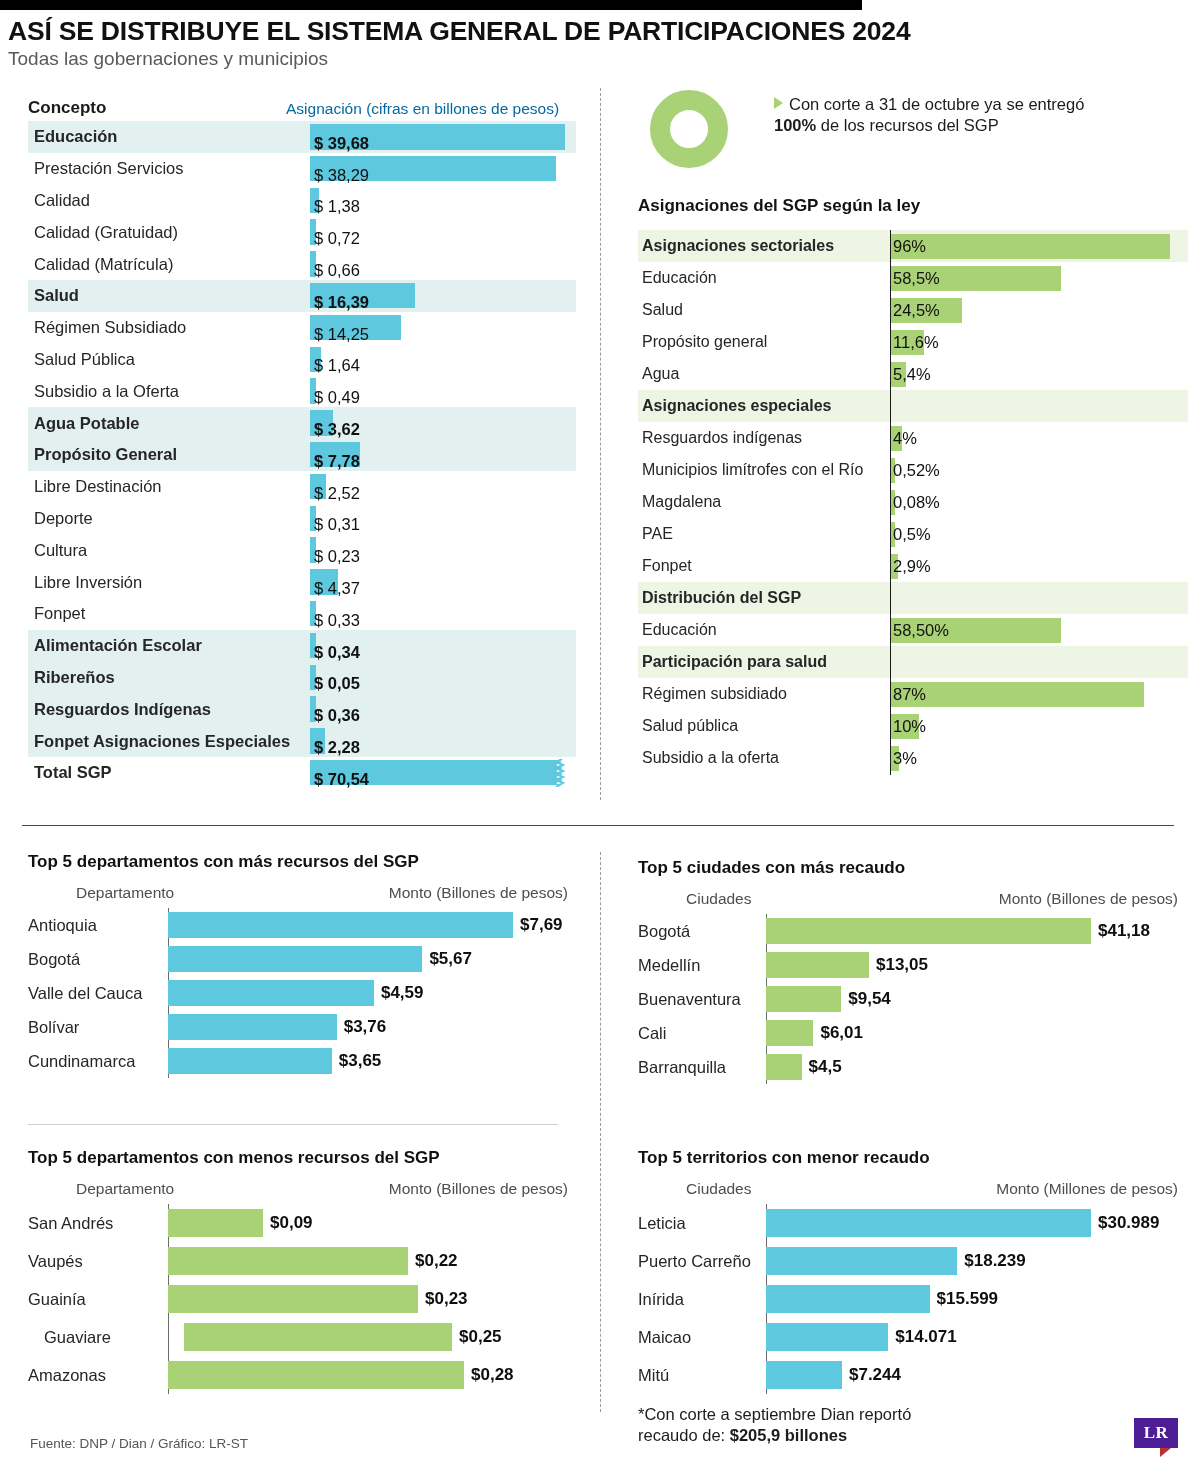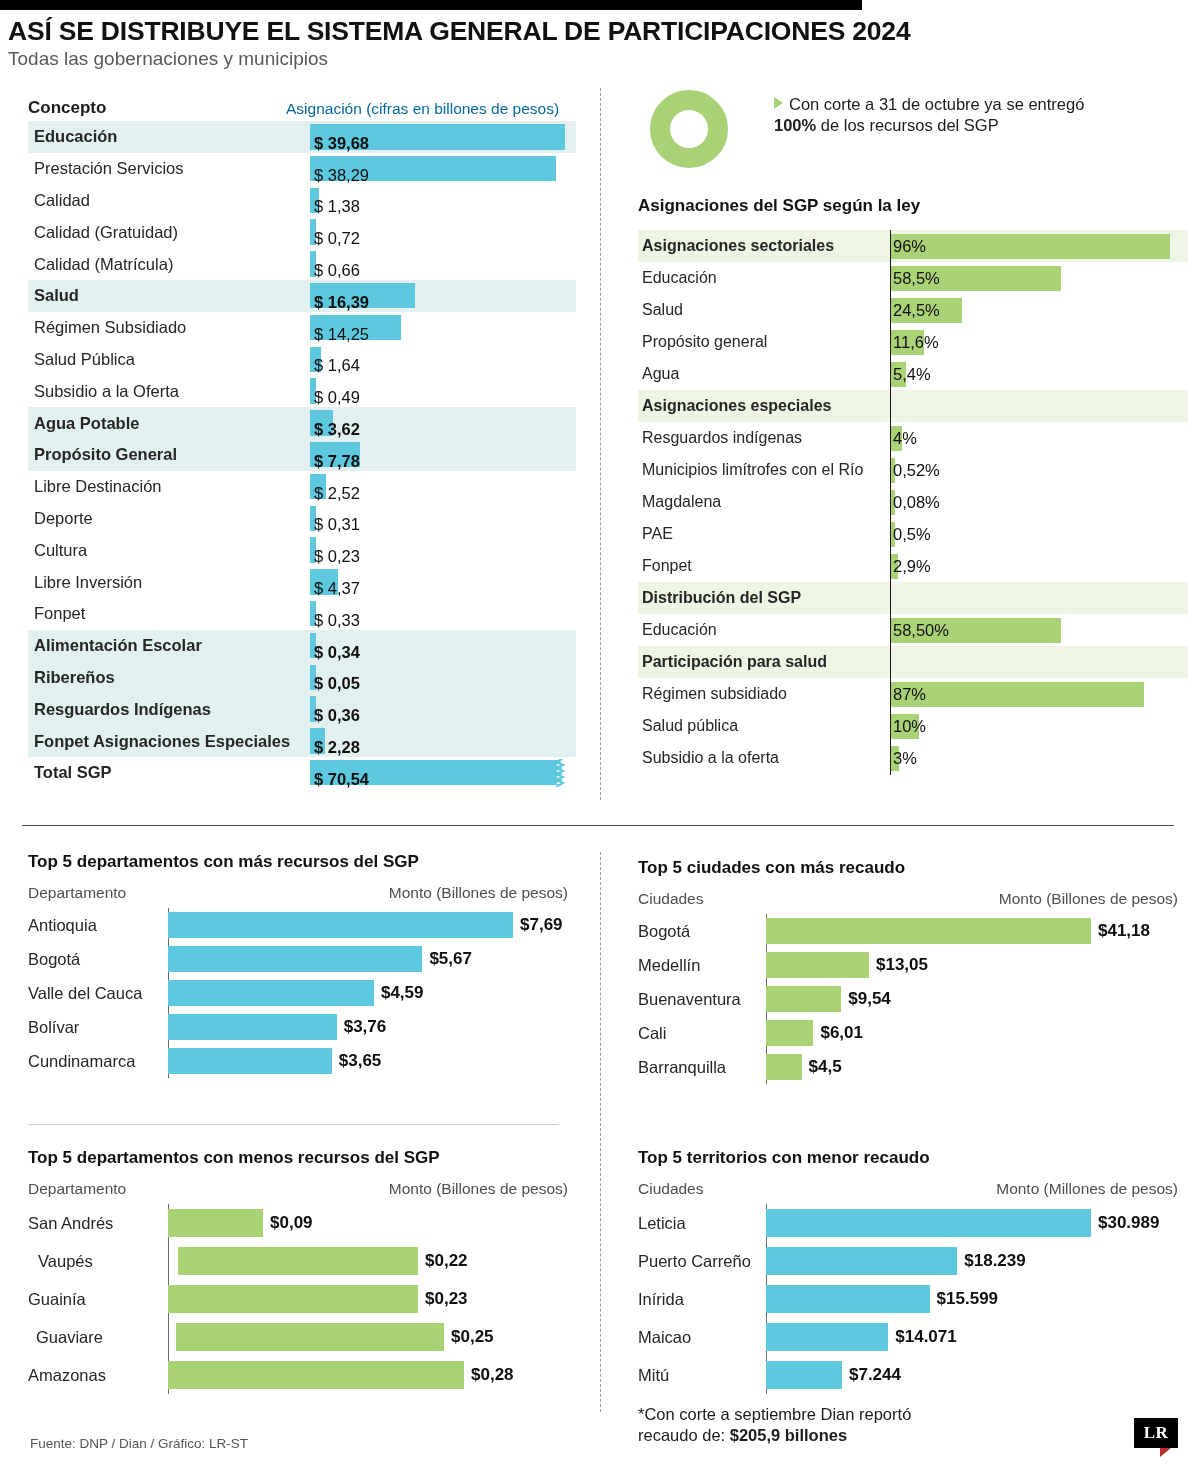--- a/index.html
+++ b/index.html
@@ -130,21 +130,21 @@
   .axis-v {
     position: absolute; left: 252px; top: 0; width: 0; height: 545px;
     border-left: 1.6px solid #1a1a1a; z-index: 4;
   }
 
   
   .chart-block { position: absolute; }
   .cb-title { font-size: 17px; font-weight: bold; color: #111111; }
   .cb-head {
     display: flex; justify-content: space-between; align-items: baseline;
-    font-size: 15.5px; color: #4e4e4e; margin-top: 12px;
+    font-size: 15.5px; color: #4e4e4e; margin-top: 12px; margin-left: 48px;
   }
   .cb-rows { position: relative; margin-top: 6px; }
   .cb-axis {
     position: absolute; top: 0; width: 0; border-left: 1.6px solid #6b6b6b;
   }
   .crow { position: relative; display: flex; align-items: center; }
   .cname {
     font-size: 16.5px; color: #262626; white-space: nowrap;
   }
   .cbarwrap { position: relative; flex: 1; height: 100%; display: flex; align-items: center; }
@@ -165,21 +165,21 @@
     position: absolute; left: 30px; top: 1436px;
     font-size: 13.5px; color: #555555;
   }
 
   
   .lrlogo {
     position: absolute; left: 1134px; top: 1418px; width: 44px; height: 36px;
   }
   .lrlogo .box {
     position: absolute; left: 0; top: 0; width: 44px; height: 30px;
-    background: #000000;
+    background: #4c1d95;
     display: flex; align-items: center; justify-content: center;
   }
   .lrlogo .box span {
     color: #ffffff; font-weight: bold; font-size: 17px;
     font-family: "Liberation Serif", serif; letter-spacing: 0.5px;
   }
   .lrlogo .tail {
     position: absolute; left: 26px; top: 30px; width: 0; height: 0;
     border-left: 11px solid #b9322f;
     border-bottom: 9px solid transparent;
@@ -551,35 +551,35 @@
     </div>
     <div class="cb-rows" style="height: 190px; position: relative;">
         <div class="cb-axis" style="left: 140px; height: 190px;"></div>
         <div class="crow" style="position: absolute; left: 0px; top: 0px; height: 38px; width: 100%;">
           <div class="cname" style="width: 140px;">San Andrés</div>
           <div class="cbarwrap">
             <div class="cbar green" style="width: 95px; height: 28px; top: 5px;"></div>
             <span class="cval" style="left: 102px;">$0,09</span>
           </div>
         </div>
-        <div class="crow" style="position: absolute; left: 0px; top: 38px; height: 38px; width: 100%; margin-left: 10px;">
+        <div class="crow" style="position: absolute; left: 0px; top: 38px; height: 38px; width: 100%;">
           <div class="cname" style="width: 140px;">Vaupés</div>
           <div class="cbarwrap">
             <div class="cbar green" style="width: 240px; height: 28px; top: 5px;"></div>
             <span class="cval" style="left: 247px;">$0,22</span>
           </div>
         </div>
         <div class="crow" style="position: absolute; left: 0px; top: 76px; height: 38px; width: 100%;">
           <div class="cname" style="width: 140px;">Guainía</div>
           <div class="cbarwrap">
             <div class="cbar green" style="width: 250px; height: 28px; top: 5px;"></div>
             <span class="cval" style="left: 257px;">$0,23</span>
           </div>
         </div>
-        <div class="crow" style="position: absolute; left: 8px; top: 114px; height: 38px; width: 100%;">
+        <div class="crow" style="position: absolute; left: 16px; top: 114px; height: 38px; width: 100%;">
           <div class="cname" style="width: 140px;">Guaviare</div>
           <div class="cbarwrap">
             <div class="cbar green" style="width: 268px; height: 28px; top: 5px;"></div>
             <span class="cval" style="left: 275px;">$0,25</span>
           </div>
         </div>
         <div class="crow" style="position: absolute; left: 0px; top: 152px; height: 38px; width: 100%;">
           <div class="cname" style="width: 140px;">Amazonas</div>
           <div class="cbarwrap">
             <div class="cbar green" style="width: 296px; height: 28px; top: 5px;"></div>

